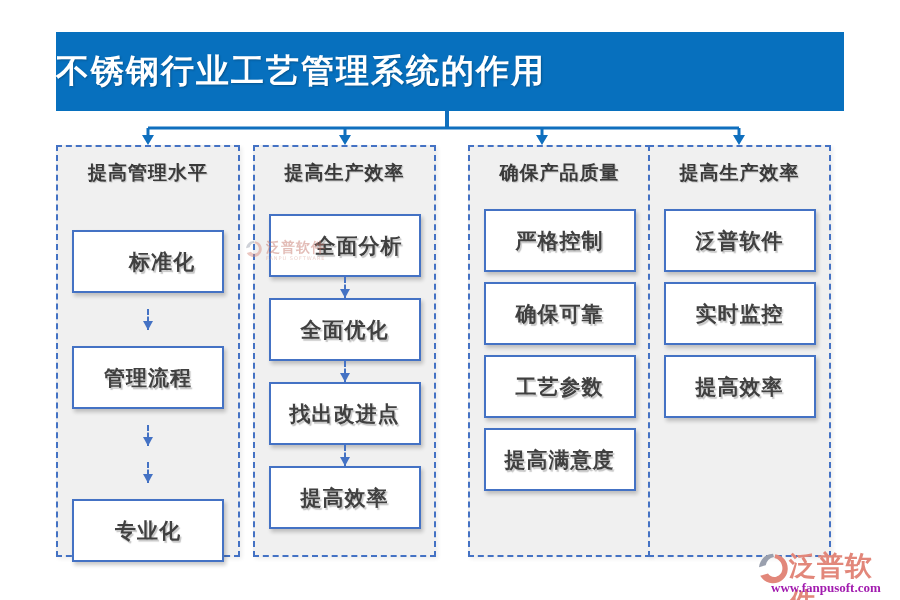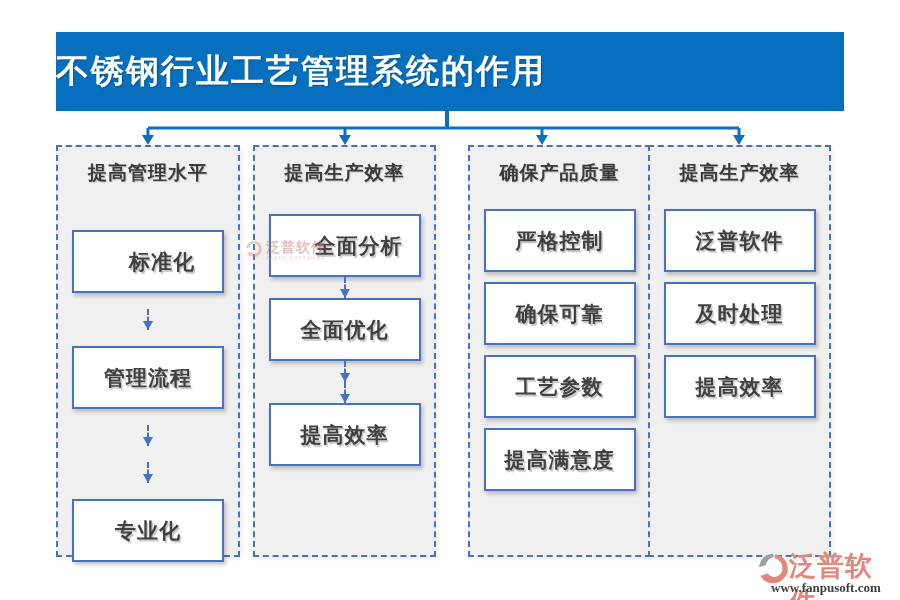--- a/index.html
+++ b/index.html
@@ -60,21 +60,21 @@
   .wm .wm-brand { font-size:14px; font-weight:bold; color:#c5766b; letter-spacing:1px; line-height:15px; }
   .wm .wm-sub { font-size:5px; color:#d99c92; letter-spacing:1px; }
   
   .logo { position:absolute; left:757px; top:549px; width:143px; height:50px; }
   .logo svg.mark { position:absolute; left:0; top:3px; width:33px; height:33px; }
   .logo .brand {
     position:absolute; left:32px; top:-1px; font-size:27px; font-weight:bold;
     color:#e2877a; letter-spacing:1px;
   }
   .logo .url {
-    position:absolute; left:14px; top:31px; font-size:13px; color:#404040;
+    position:absolute; left:14px; top:31px; font-size:13px; color:#a21caf;
     font-family:"Liberation Serif","DejaVu Serif",serif; font-weight:bold;
   }
 </style>
 </head>
 <body>
 
 <div class="canvas">
 
   <div class="titlebar">
     <span class="t">不锈钢行业工艺管理系统的作用</span>
@@ -106,36 +106,37 @@
     <div class="flow-arrow"></div>
     <div class="box">专业化</div>
   </div>
 
   <div class="column col2 flow">
     <div class="col-header">提高生产效率</div>
     <div class="box box-first">全面分析</div>
     <div class="flow-arrow"></div>
     <div class="box">全面优化</div>
     <div class="flow-arrow"></div>
+    <div class="box">找出改进点</div>
     <div class="flow-arrow"></div>
     <div class="box">提高效率</div>
   </div>
 
   <div class="column col3 list">
     <div class="col-header">确保产品质量</div>
     <div class="box box-first">严格控制</div>
     <div class="box">确保可靠</div>
     <div class="box">工艺参数</div>
     <div class="box">提高满意度</div>
   </div>
 
   <div class="column col4 list">
     <div class="col-header">提高生产效率</div>
     <div class="box box-first">泛普软件</div>
-    <div class="box">及时处理</div>
+    <div class="box">实时监控</div>
     <div class="box">提高效率</div>
   </div>
 
   <div class="wm">
     <svg viewBox="0 0 36 36">
       <path fill="#9AA0AE" d="M17.5,2 C9,2 3,8.5 2.2,16.5 L9.5,14.5 C10.5,9.5 13.5,6.5 18.5,5.5 Z"></path>
       <path fill="#D88B7E" d="M20,2.5 C29,4 34,11 33.5,19 C33,28 25.5,34.5 16.5,34 C11,33.7 6,30.5 3.5,26 L12,23.5 C14,26.5 17.5,28 21,27 C26,25.5 28.5,21 27.5,15.5 C26.7,11 23.5,7.5 19,6.5 Z"></path>
     </svg>
     <div>
       <div class="wm-brand">泛普软件</div>

